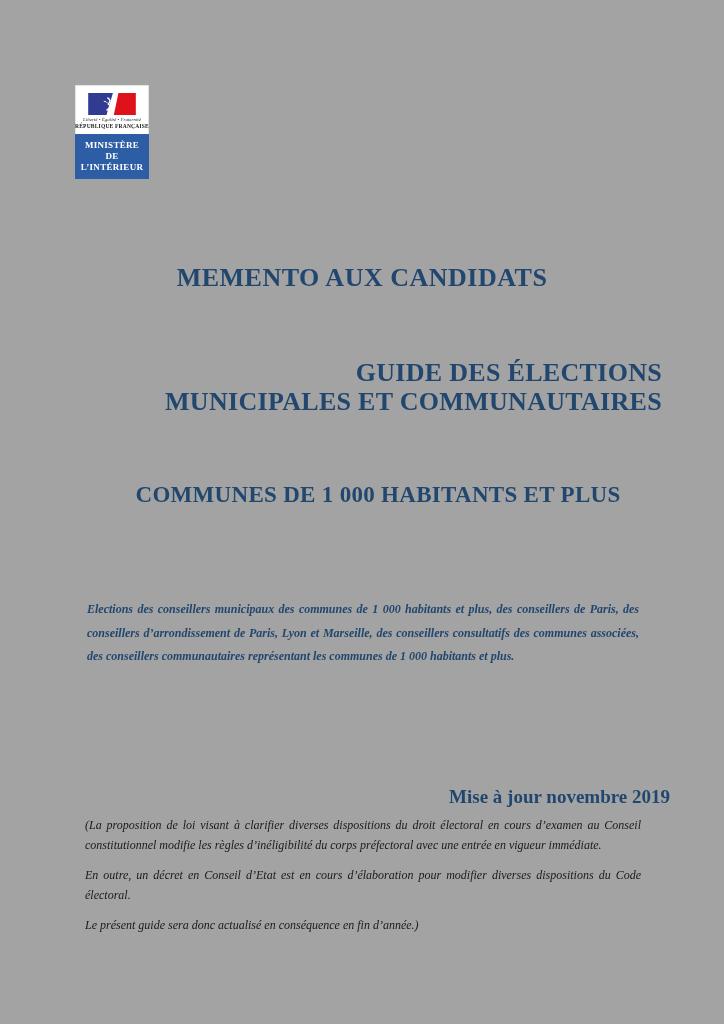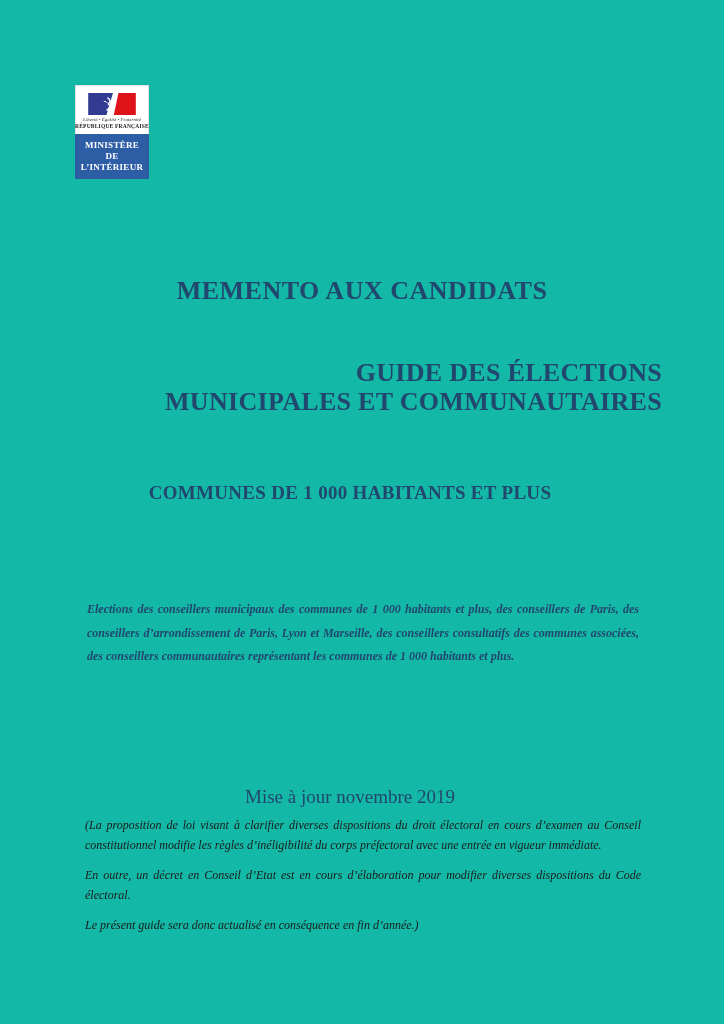--- a/index.html
+++ b/index.html
@@ -10,21 +10,21 @@
     --box-blue:#2D5DA5;
   }
   *{margin:0;padding:0;box-sizing:border-box;}
   html,body{background:#ffffff;}
   body{
     width:724px;height:1024px;
     position:relative;
     font-family:"Liberation Serif", serif;
     overflow:hidden;
   }
-  .page{position:absolute;inset:0;background:#14b8a6;}
+  .page{position:absolute;inset:0;background:#a3a3a3;}
 
   
   .logo{position:absolute;left:75px;top:85px;width:74px;}
   .logo-top{
     width:74px;height:49px;background:#ffffff;
     border:1px solid #e3e3e3;border-bottom:none;
     display:flex;flex-direction:column;align-items:center;justify-content:center;
     padding-top:3px;
   }
   .flag{width:50px;height:22px;display:block;}
@@ -37,50 +37,50 @@
     white-space:nowrap;letter-spacing:.2px;
   }
   .logo-bottom{
     width:74px;height:45px;background:var(--box-blue);
     color:#ffffff;display:flex;flex-direction:column;align-items:center;justify-content:center;
     font-weight:bold;font-size:9px;line-height:11px;letter-spacing:.3px;text-align:center;
   }
 
   
   .main-title{
-    position:absolute;top:276px;left:62px;width:600px;
+    position:absolute;top:263px;left:62px;width:600px;
     text-align:center;color:var(--heading-blue);
     font-size:26px;font-weight:bold;letter-spacing:.5px;
   }
   .guide-title{
     position:absolute;top:358px;left:62px;width:600px;
     text-align:right;color:var(--heading-blue);
     font-size:26px;font-weight:bold;line-height:29px;letter-spacing:.3px;
   }
   .guide-title span{display:block;}
   .subtitle{
-    position:absolute;top:482px;left:50px;width:600px;
+    position:absolute;top:482px;left:78px;width:600px;
     text-align:center;color:var(--heading-blue);
-    font-size:19px;font-weight:bold;letter-spacing:.3px;
+    font-size:23px;font-weight:bold;letter-spacing:.3px;
   }
 
   
   .lead{
     position:absolute;top:598px;left:87px;width:552px;
     color:var(--heading-blue);
     font-size:12px;line-height:23.5px;
     font-weight:bold;font-style:italic;
     text-align:justify;
   }
 
   
   .update-heading{
-    position:absolute;top:786px;left:50px;width:600px;
-    text-align:center;color:var(--heading-blue);
-    font-size:19px;font-weight:normal;
+    position:absolute;top:786px;left:70px;width:600px;
+    text-align:right;color:var(--heading-blue);
+    font-size:19px;font-weight:bold;
   }
   .notes{
     position:absolute;top:815px;left:85px;width:556px;
     color:var(--text-black);
     font-size:12px;line-height:20px;font-style:italic;
     text-align:justify;
   }
   .notes p{margin-bottom:10px;}
   .notes p:last-child{text-align:left;}
 </style>

